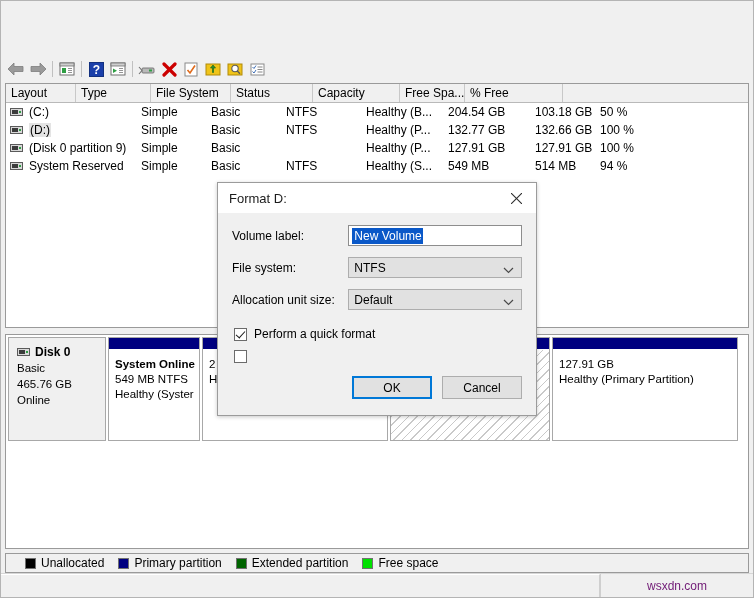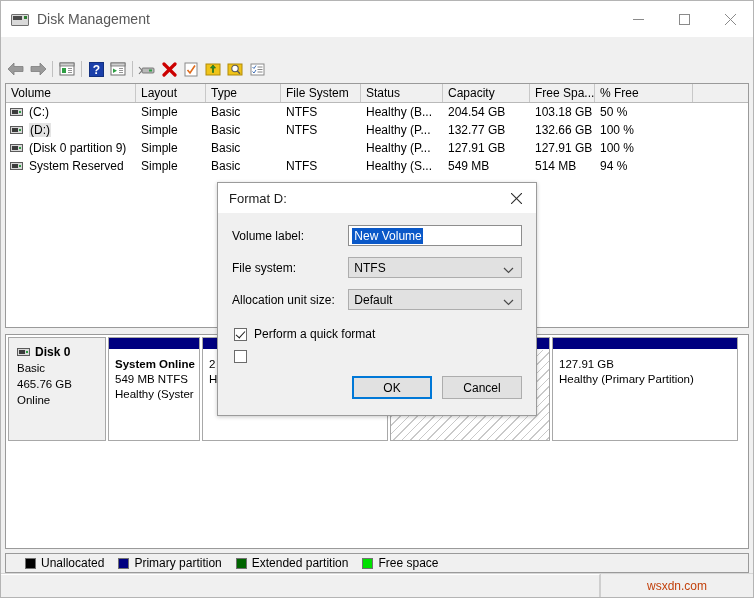--- a/index.html
+++ b/index.html
@@ -267,21 +267,21 @@
   }
   .status-pane {
     flex: 1;
     border-right: 1px solid #cfcfcf;
     border-top: 1px solid #ffffff;
   }
   .status-right {
     width: 152px;
     display: flex; align-items: center; justify-content: center;
     font-size: 12px;
-    color: #c2410c;
+    color: #701a75;
     border-left: 1px solid #cfcfcf;
   }
 
   
   .dialog {
     position: absolute;
     left: 216px; top: 181px;
     width: 320px; height: 234px;
     background: #f0f0f0;
     border: 1px solid #9b9b9b;
@@ -381,46 +381,20 @@
   }
   .dbtn.default {
     border: 2px solid #0078d7;
   }
 </style>
 </head>
 <body>
 
 <div id="app">
 
-  <div class="titlebar">
-    <div class="title-icon">
-      <div class="body"></div>
-      <div class="slot"></div>
-      <div class="dot"></div>
-    </div>
-    <div class="title-text">Disk Management</div>
-    <div class="win-buttons">
-      <div class="win-btn">
-        <svg width="11" height="11" viewBox="0 0 11 11">
-            <line x1="0" y1="5.5" x2="11" y2="5.5" stroke="#8a8a8a" stroke-width="1"></line>
-          </svg>
-      </div>
-      <div class="win-btn">
-        <svg width="11" height="11" viewBox="0 0 11 11">
-            <rect x="0.5" y="0.5" width="10" height="10" fill="none" stroke="#8a8a8a" stroke-width="1"></rect>
-          </svg>
-      </div>
-      <div class="win-btn">
-        <svg width="11" height="11" viewBox="0 0 11 11">
-            <line x1="0" y1="0" x2="11" y2="11" stroke="#8a8a8a" stroke-width="1"></line>
-            <line x1="11" y1="0" x2="0" y2="11" stroke="#8a8a8a" stroke-width="1"></line>
-          </svg>
-      </div>
-    </div>
-  </div>
 
   <div class="menubar">
     <div class="menu-item">File</div>
     <div class="menu-item">Action</div>
     <div class="menu-item">View</div>
     <div class="menu-item">Help</div>
   </div>
 
   <div class="toolbar">
     <div class="tb-icon">
@@ -501,21 +475,20 @@
           <path d="M2.5 8.5 L4 10 L6 7" fill="none" stroke="#3f6fb5" stroke-width="1"></path>
           <line x1="7.5" y1="4" x2="12.5" y2="4" stroke="#777" stroke-width="0.9"></line>
           <line x1="7.5" y1="6.5" x2="12.5" y2="6.5" stroke="#777" stroke-width="0.9"></line>
           <line x1="7.5" y1="9" x2="12.5" y2="9" stroke="#777" stroke-width="0.9"></line>
         </svg>
     </div>
   </div>
 
   <div class="list-area">
     <div class="lheader">
-      <div class="hcell" style="width:130px">Volume</div>
       <div class="hcell" style="width:70px">Layout</div>
       <div class="hcell" style="width:75px">Type</div>
       <div class="hcell" style="width:80px">File System</div>
       <div class="hcell" style="width:82px">Status</div>
       <div class="hcell" style="width:87px">Capacity</div>
       <div class="hcell" style="width:65px">Free Spa...</div>
       <div class="hcell" style="width:98px">% Free</div>
       <div class="hcell" style="width:55px;border-right:none"></div>
     </div>
 

